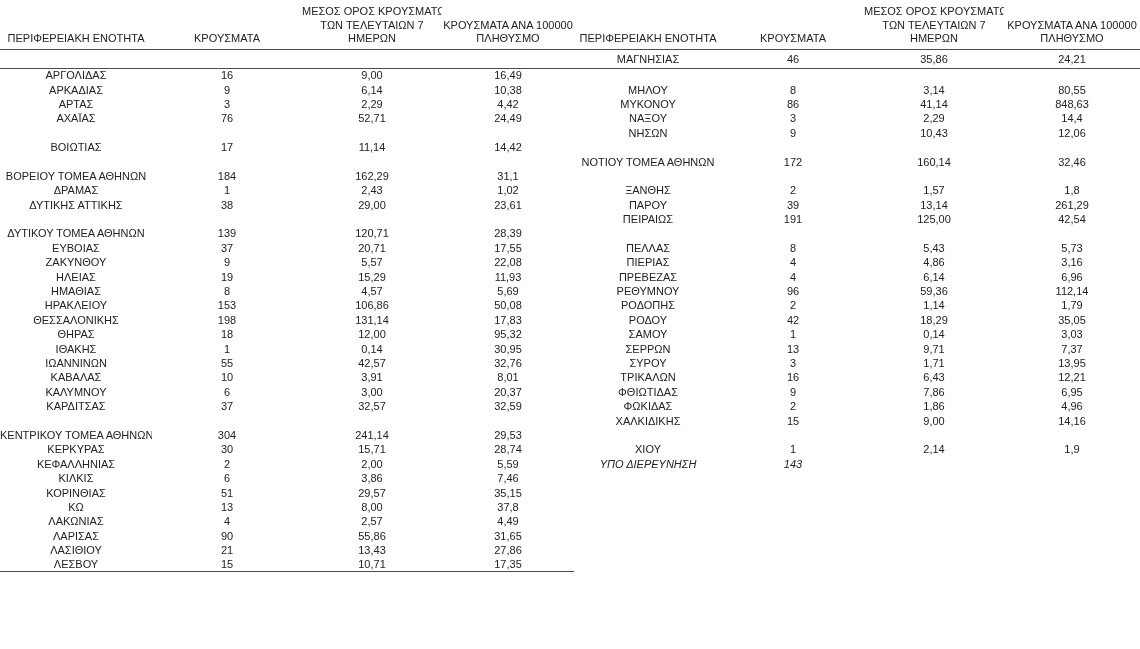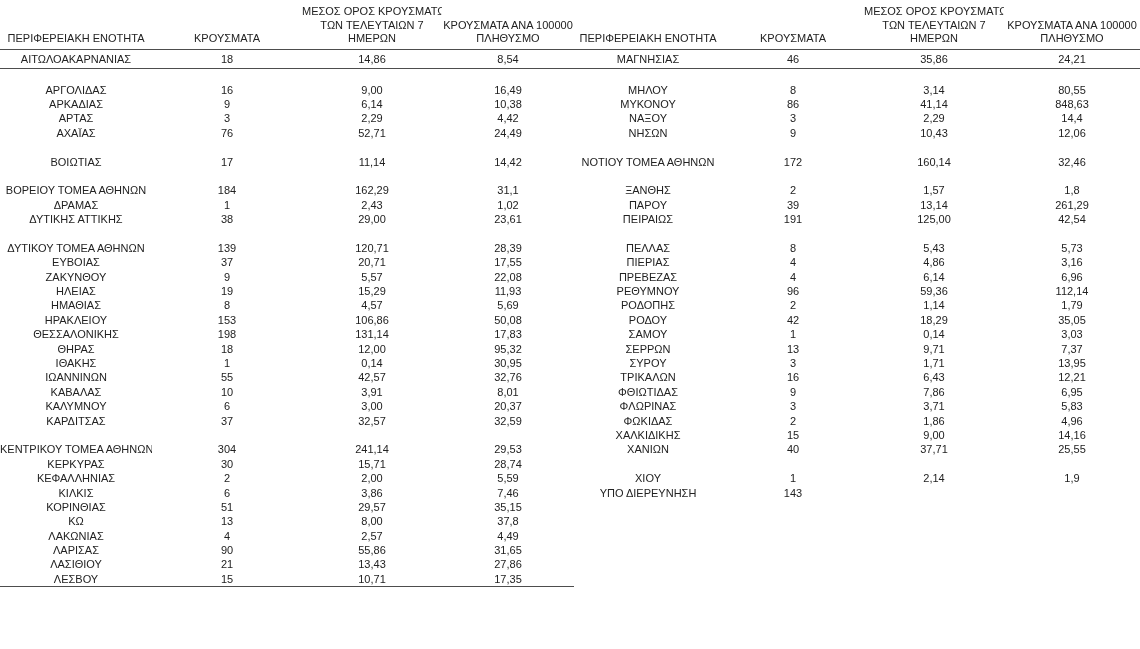--- a/index.html
+++ b/index.html
@@ -43,21 +43,21 @@
     border-bottom: 1px solid #4d4d4d;
     line-height: 13.5px;
     padding-bottom: 3px;
   }
   thead th .hl { display: block; }
   tbody tr { height: 14.4px; }
   tbody tr:first-child {
     height: 19px;
     border-bottom: 1px solid #4d4d4d;
   }
-  tbody tr.italic td { }
+  tbody tr.italic td { font-style: italic; }
 </style>
 </head>
 <body>
 
 <div class="page">
 
   <table class="data-table table-left">
     <colgroup>
       <col class="c-region">
         <col class="c-cases">
@@ -78,26 +78,20 @@
           <span class="hl">ΗΜΕΡΩΝ</span>
         </th>
         <th>
           <span class="hl">ΚΡΟΥΣΜΑΤΑ ΑΝΑ 100000</span>
           <span class="hl">ΠΛΗΘΥΣΜΟ</span>
         </th>
       </tr>
     </thead>
     <tbody>
         <tr>
-          <td>ΑΙΤΩΛΟΑΚΑΡΝΑΝΙΑΣ</td>
-          <td>18</td>
-          <td>14,86</td>
-          <td>8,54</td>
-        </tr>
-        <tr>
           <td></td>
           <td></td>
           <td></td>
           <td></td>
         </tr>
         <tr>
           <td>ΑΡΓΟΛΙΔΑΣ</td>
           <td>16</td>
           <td>9,00</td>
           <td>16,49</td>
@@ -474,42 +468,30 @@
           <td>6,43</td>
           <td>12,21</td>
         </tr>
         <tr>
           <td>ΦΘΙΩΤΙΔΑΣ</td>
           <td>9</td>
           <td>7,86</td>
           <td>6,95</td>
         </tr>
         <tr>
-          <td>ΦΛΩΡΙΝΑΣ</td>
-          <td>3</td>
-          <td>3,71</td>
-          <td>5,83</td>
-        </tr>
-        <tr>
           <td>ΦΩΚΙΔΑΣ</td>
           <td>2</td>
           <td>1,86</td>
           <td>4,96</td>
         </tr>
         <tr>
           <td>ΧΑΛΚΙΔΙΚΗΣ</td>
           <td>15</td>
           <td>9,00</td>
           <td>14,16</td>
-        </tr>
-        <tr>
-          <td>ΧΑΝΙΩΝ</td>
-          <td>40</td>
-          <td>37,71</td>
-          <td>25,55</td>
         </tr>
         <tr>
           <td></td>
           <td></td>
           <td></td>
           <td></td>
         </tr>
         <tr>
           <td>ΧΙΟΥ</td>
           <td>1</td>

